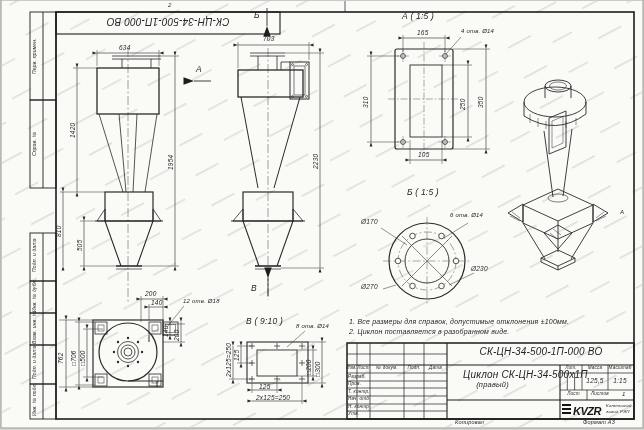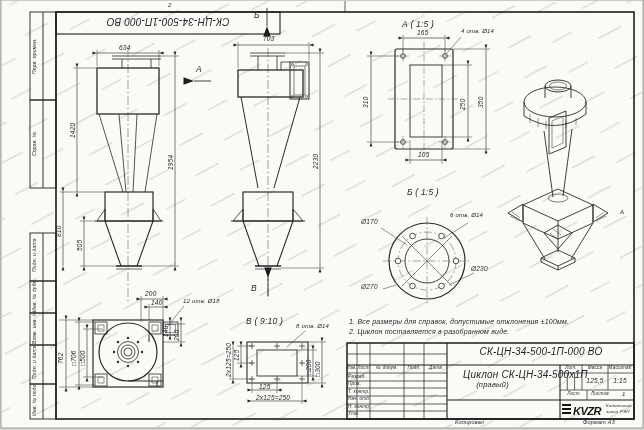--- a/index.html
+++ b/index.html
@@ -265,21 +265,21 @@
   <div class="lbl rot" style="left:168px;top:170px">1954</div>
   <div class="lbl rot" style="left:56px;top:237px">810</div>
   <div class="lbl rot" style="left:77px;top:251px">505</div>
   <div class="lbl s8" style="left:196px;top:65px">А</div>
 
   <div class="lbl" style="left:263px;top:36px">703</div>
   <div class="lbl rot" style="left:313px;top:169px">2230</div>
   <div class="lbl s8" style="left:254px;top:11px">Б</div>
   <div class="lbl s8" style="left:251px;top:284px">В</div>
 
-  <div class="lbl s8" style="left:402px;top:20px">А ( 1:5 )</div>
+  <div class="lbl s8" style="left:402px;top:12px">А ( 1:5 )</div>
   <div class="lbl" style="left:417px;top:30px">165</div>
   <div class="lbl s6" style="left:461px;top:28px">4 отв. Ø14</div>
   <div class="lbl rot" style="left:363px;top:108px">310</div>
   <div class="lbl rot" style="left:460px;top:110px">250</div>
   <div class="lbl rot" style="left:478px;top:108px">350</div>
   <div class="lbl" style="left:418px;top:152px">105</div>
 
   <div class="lbl s8" style="left:407px;top:188px">Б ( 1:5 )</div>
   <div class="lbl" style="left:361px;top:219px">Ø170</div>
   <div class="lbl s6" style="left:450px;top:212px">6 отв. Ø14</div>

